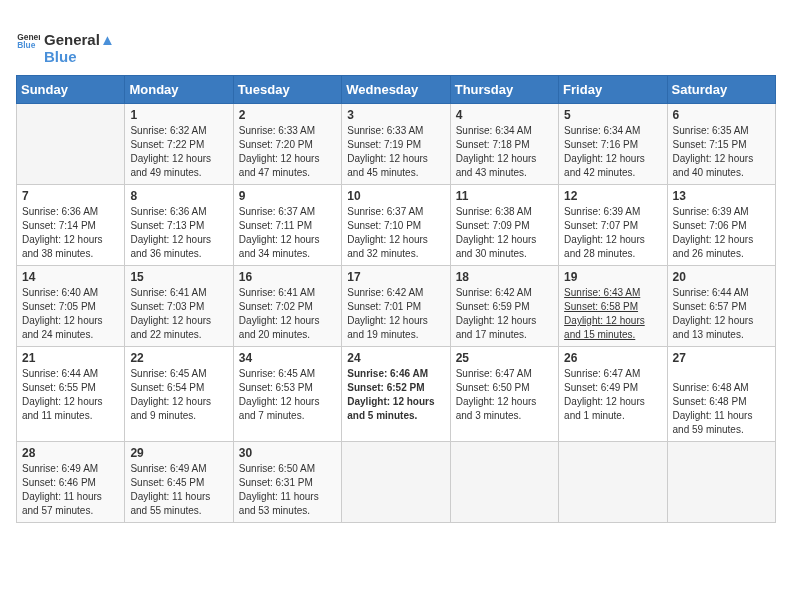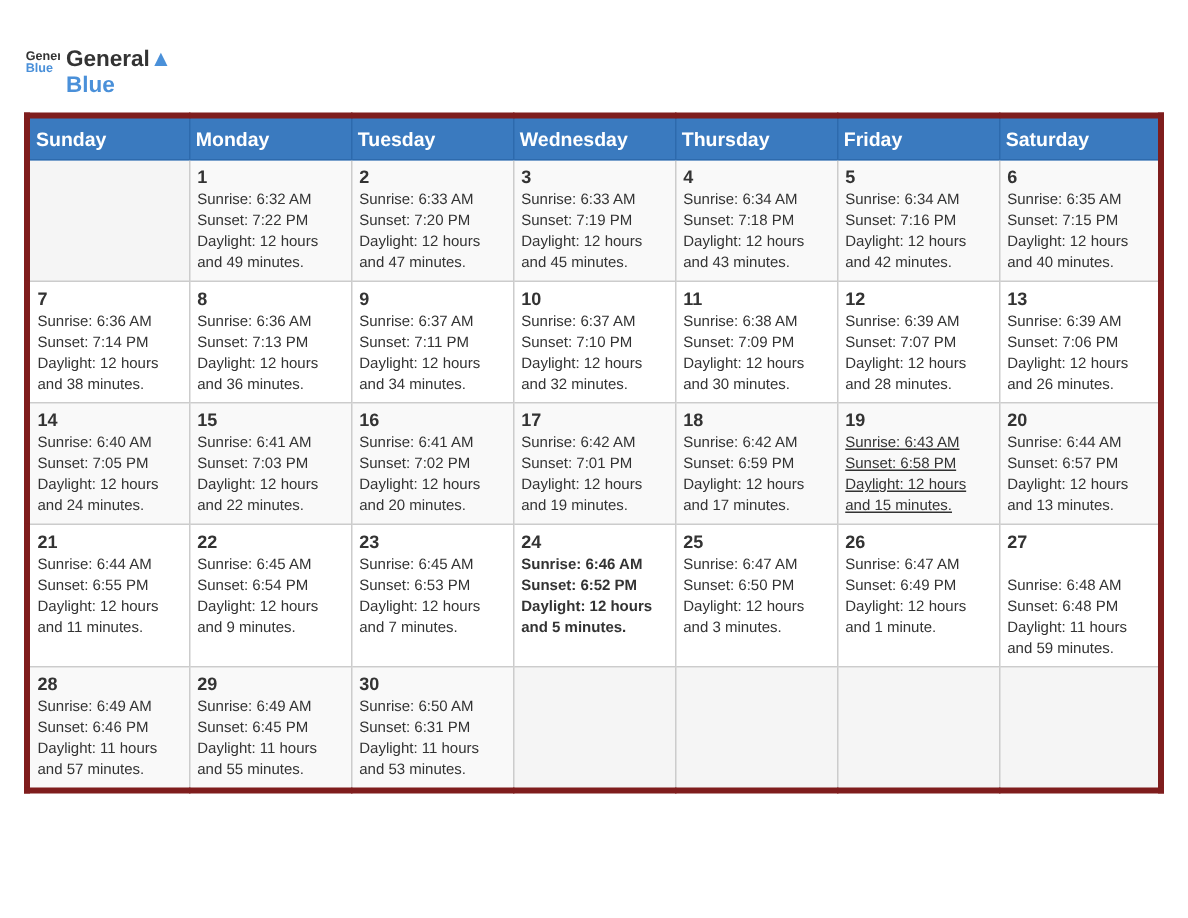--- a/index.html
+++ b/index.html
@@ -33,21 +33,21 @@
       font-weight: bold;
       color: #333;
     }
     .location-title {
       font-size: 14px;
       color: #555;
     }
     .calendar {
       width: 100%;
       border-collapse: collapse;
-      border: 4px solid #7f1d1d;
+      border: 1px solid #7f1d1d;
     }
     .calendar th {
       background-color: #3a7abf;
       color: #fff;
       font-size: 13px;
       font-weight: bold;
       padding: 6px 4px;
       text-align: left;
       border: 1px solid #2d6aad;
     }
@@ -267,21 +267,21 @@
 and 11 minutes.</div>
         </td>
         <td>
           <span class="day-number">22</span>
           <div class="day-info" style="white-space: pre-line;">Sunrise: 6:45 AM
 Sunset: 6:54 PM
 Daylight: 12 hours
 and 9 minutes.</div>
         </td>
         <td>
-          <span class="day-number">23</span>
+          <span class="day-number">34</span>
           <div class="day-info" style="white-space: pre-line;">Sunrise: 6:45 AM
 Sunset: 6:53 PM
 Daylight: 12 hours
 and 7 minutes.</div>
         </td>
         <td>
           <span class="day-number">24</span>
           <div class="day-info" style="white-space: pre-line; font-weight: bold;">Sunrise: 6:46 AM
 Sunset: 6:52 PM
 Daylight: 12 hours

